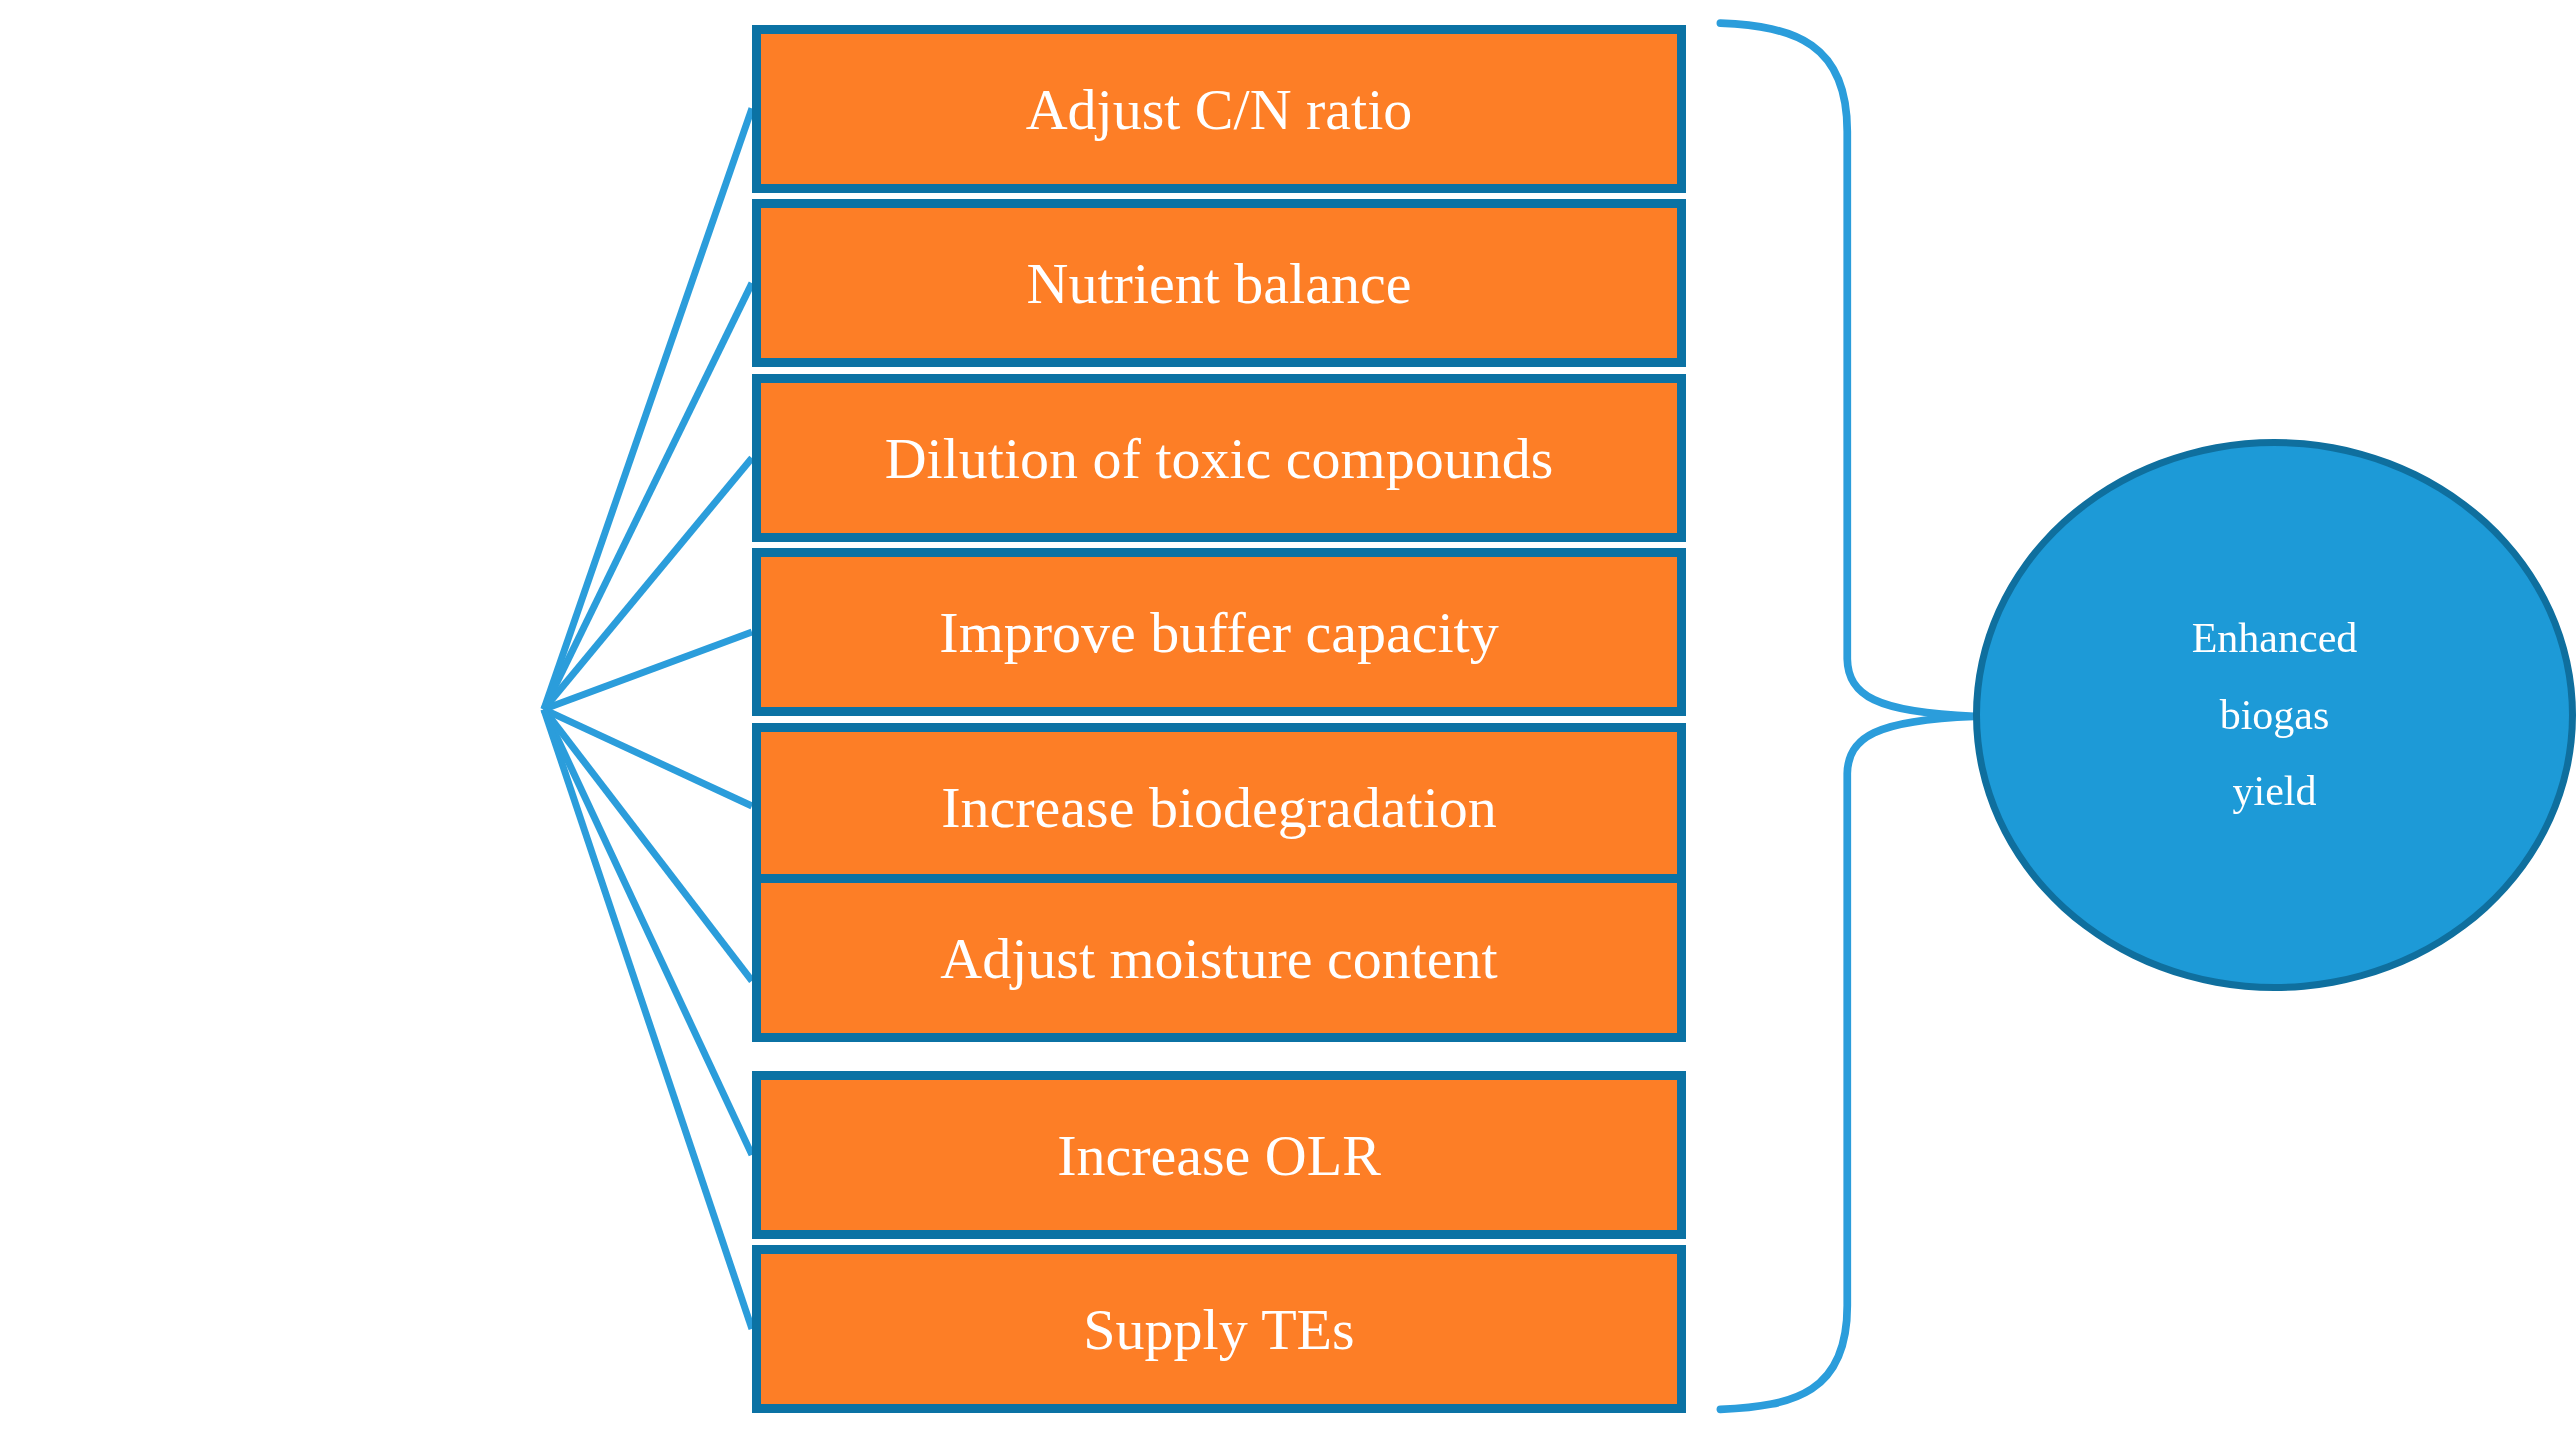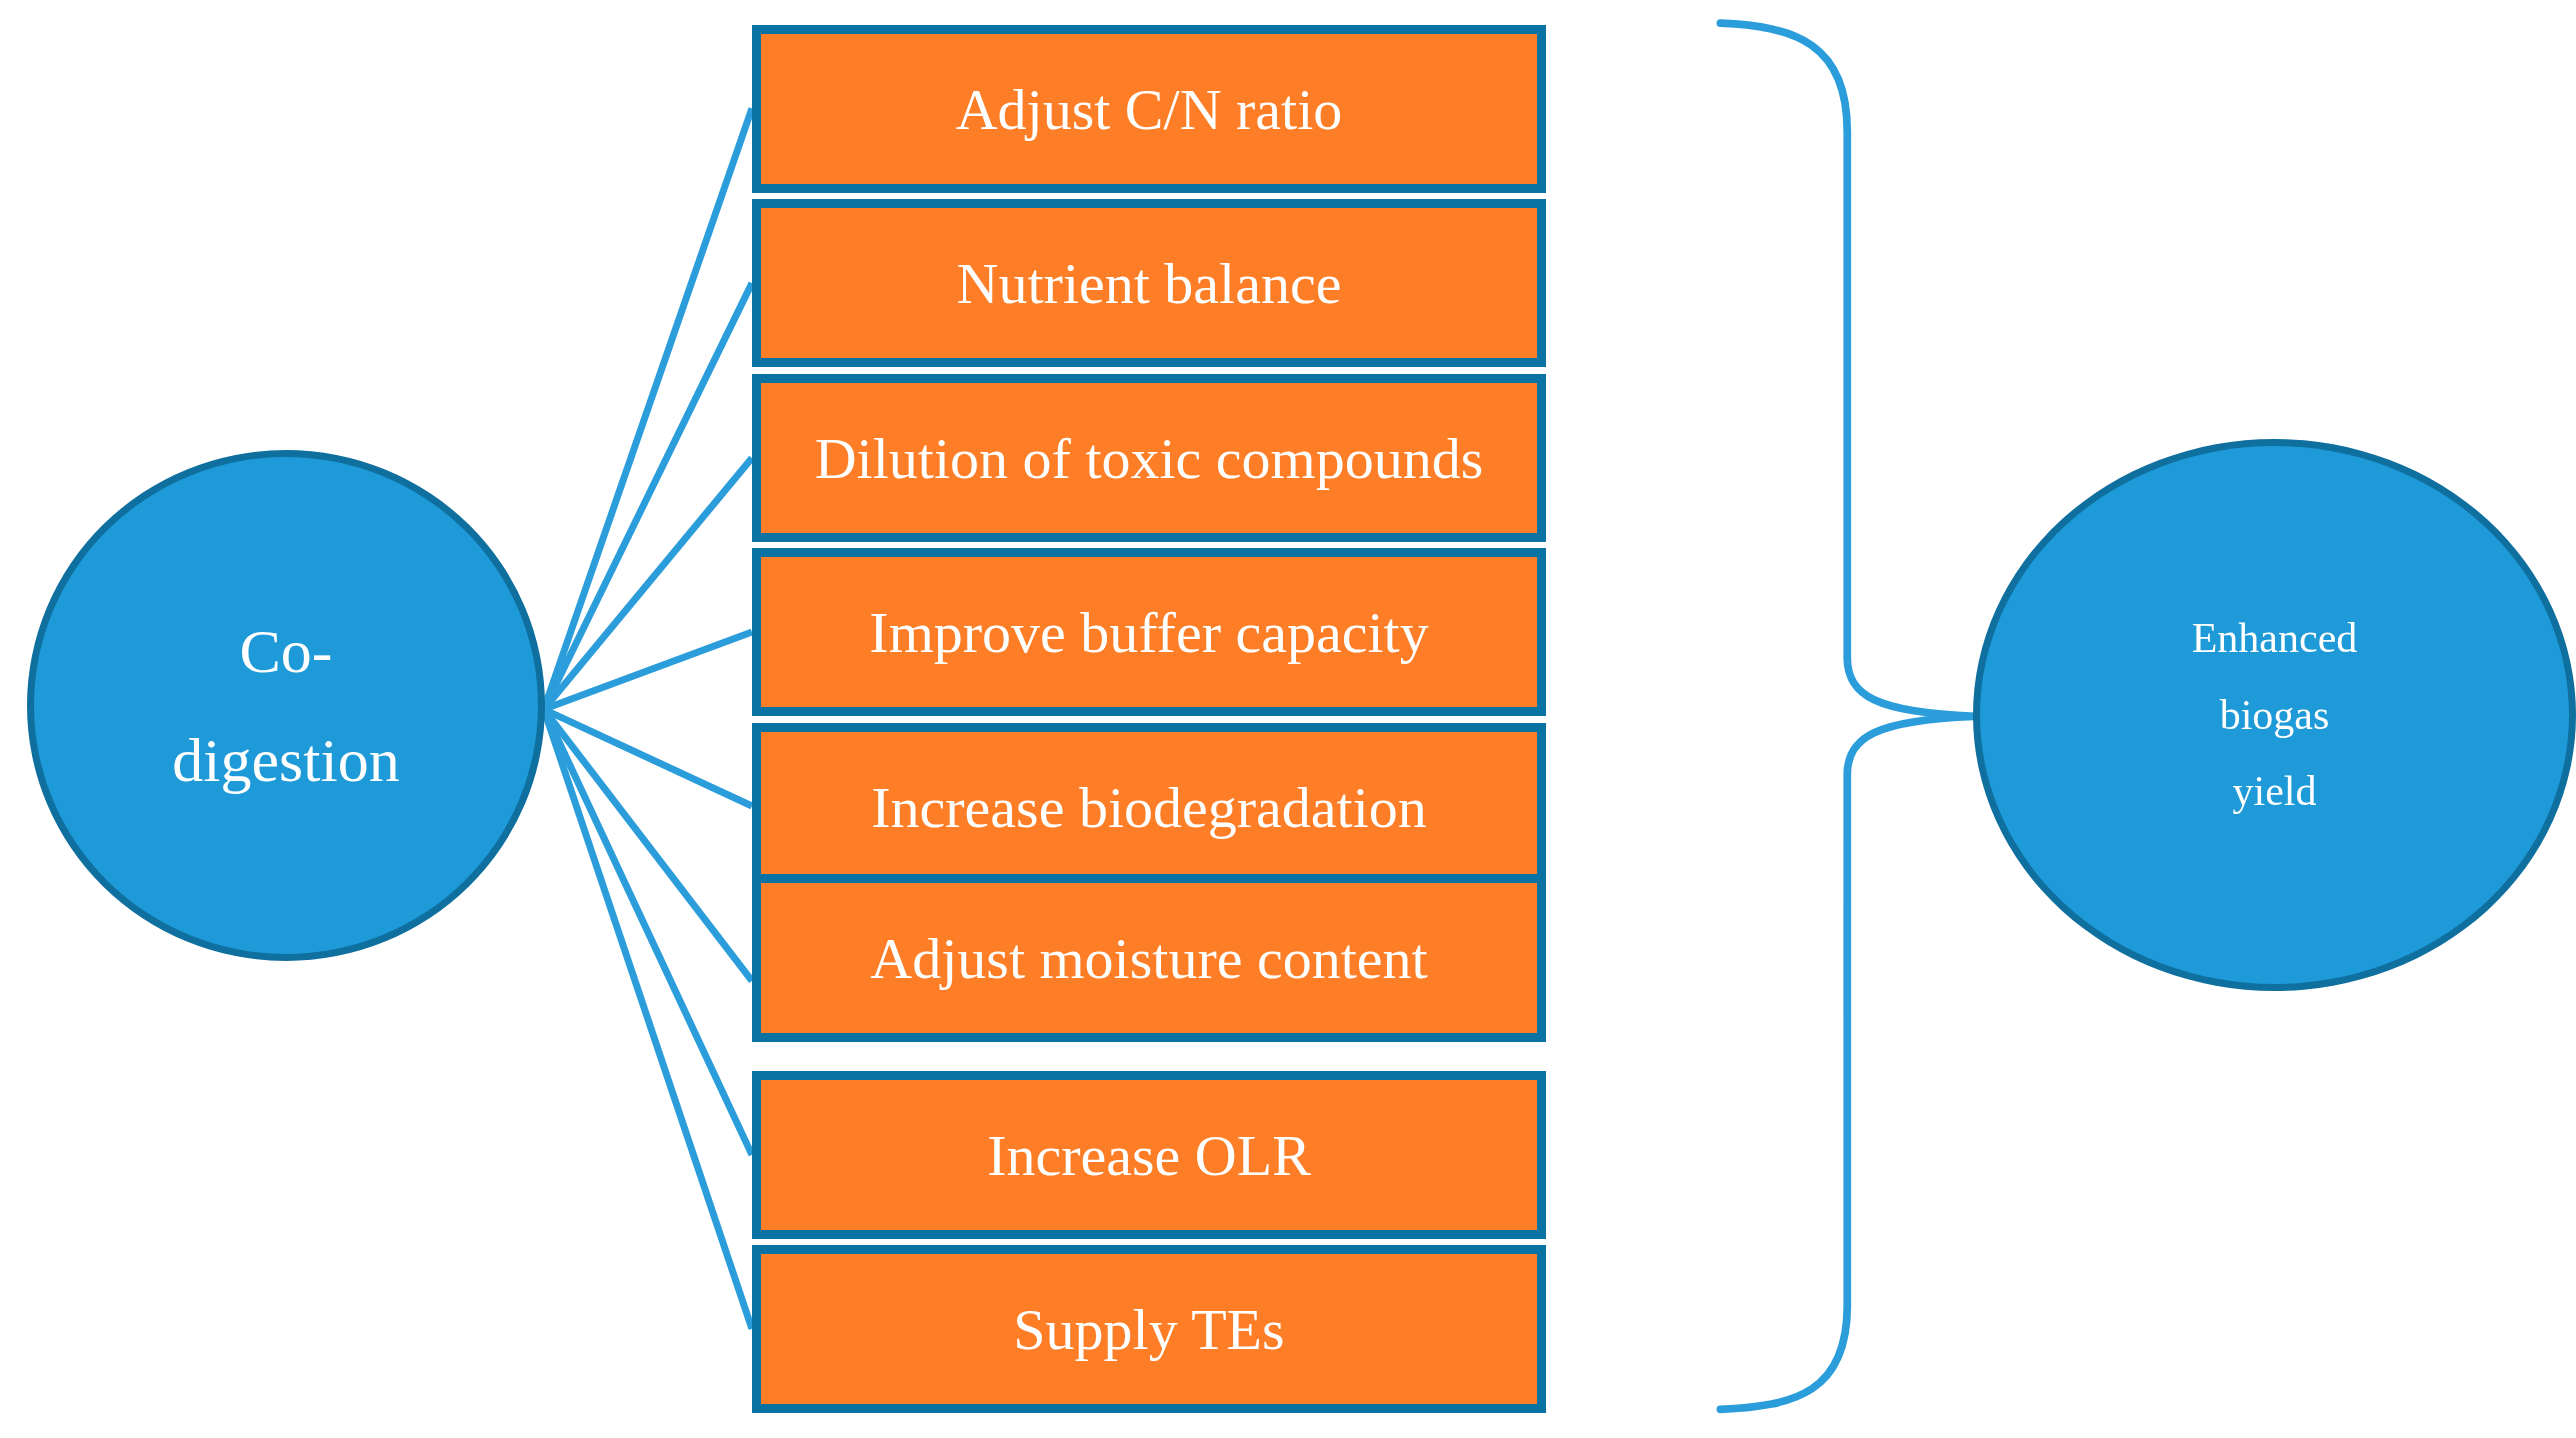--- a/index.html
+++ b/index.html
@@ -63,21 +63,21 @@
     left: 1973px;
     top: 439px;
     width: 603px;
     height: 552px;
     font-size: 42px;
     line-height: 1.82;
   }
   .benefit-box {
     position: absolute;
     left: 752px;
-    width: 794px;
+    width: 934px;
     height: 168px;
     background: var(--box-fill);
     border: 9.3px solid var(--box-border);
     color: var(--text);
     font-size: 58px;
     display: flex;
     align-items: center;
     justify-content: center;
     text-align: center;
   }
@@ -98,26 +98,20 @@
     <line class="fan-line" x1="703" y1="917" x2="972" y2="1718"></line>
     <path class="brace-path" d="M 2224 30
              C 2320 34, 2388 56, 2388 170
              L 2388 852
              C 2389 899, 2425 921, 2552 926
              C 2425 931, 2389 953, 2388 1000
              L 2388 1688
              C 2388 1800, 2320 1818, 2224 1822"></path>
   </svg>
 
-  <div class="node node-source">
-    <div class="node-text">
-      <div>Co-</div>
-      <div>digestion</div>
-    </div>
-  </div>
 
   <div class="benefit-box" style="top:25px">
     <span>Adjust C/N ratio</span>
   </div>
   <div class="benefit-box" style="top:374px">
     <span>Dilution of toxic compounds</span>
   </div>
   <div class="benefit-box" style="top:199px">
     <span>Nutrient balance</span>
   </div>

